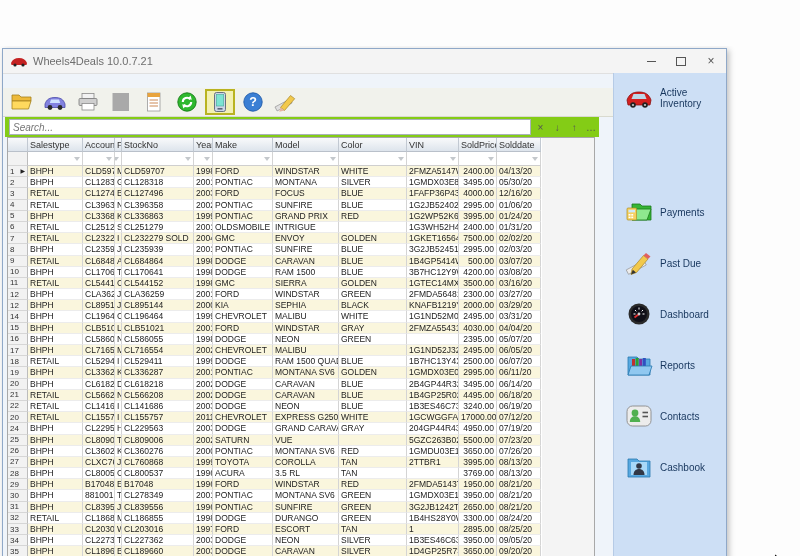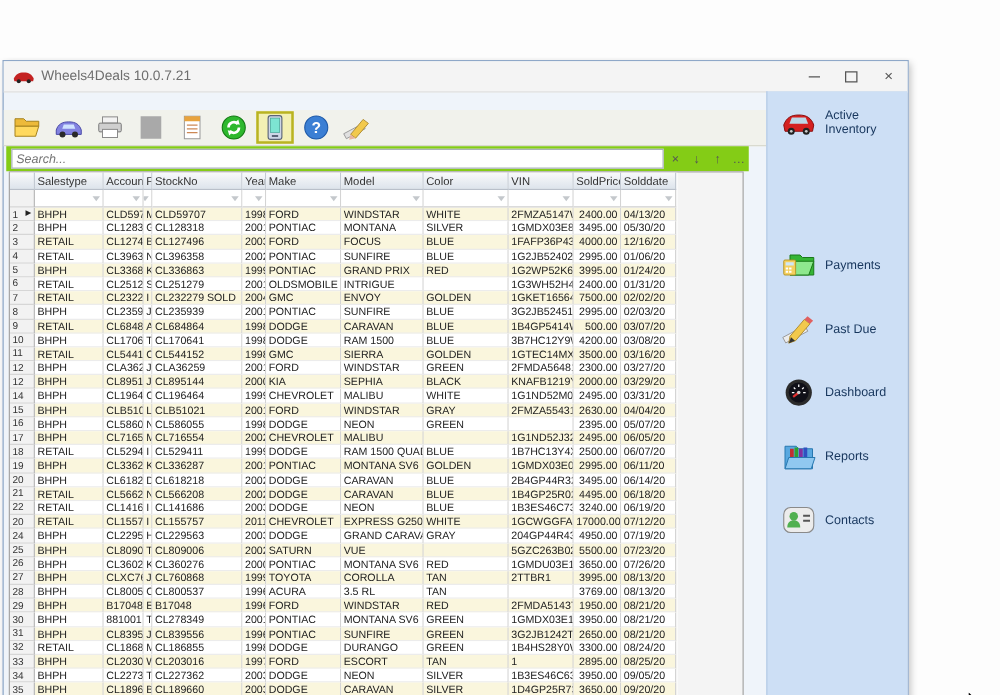--- a/index.html
+++ b/index.html
@@ -460,21 +460,21 @@
               </div>
               <div class="cell c1">BHPH</div>
               <div class="cell c2">CLB5102</div>
               <div class="cell c3">L</div>
               <div class="cell c4">CLB51021</div>
               <div class="cell c5">2001</div>
               <div class="cell c6">FORD</div>
               <div class="cell c7">WINDSTAR</div>
               <div class="cell c8">GRAY</div>
               <div class="cell c9">2FMZA55431BE</div>
-              <div class="cell c10">2630.00</div>
+              <div class="cell c10">4030.00</div>
               <div class="cell c11">04/04/20</div>
             </div>
             <div class="grow even">
               <div class="cell c0 rn">
                 <span>16</span>
               </div>
               <div class="cell c1">BHPH</div>
               <div class="cell c2">CL58605</div>
               <div class="cell c3">N</div>
               <div class="cell c4">CL586055</div>
@@ -896,20 +896,31 @@
           <svg viewBox="0 0 30 28">
               <rect x="3" y="4" width="24" height="20" rx="5.5" fill="#ececec" stroke="#8a8a8a" stroke-width="0.9"></rect>
               <circle cx="11" cy="11" r="3.4" fill="#50b050"></circle>
               <path d="M5.8 20c0-3.8 2.4-5.8 5.2-5.8s5.2 2 5.2 5.8z" fill="#50b050"></path>
               <line x1="18.5" y1="10.5" x2="24" y2="10.5" stroke="#555" stroke-width="1.6"></line>
               <line x1="18.5" y1="14.5" x2="24" y2="14.5" stroke="#555" stroke-width="1.6"></line>
             </svg>
         </span>
         <span class="sb-label">Contacts</span>
       </div>
+      <div class="sb-item" style="top:371px">
+        <span class="sb-icon">
+          <svg viewBox="0 0 30 28">
+              <path d="M4 6h9l2 2h11v16H4z" fill="#58a8e0" stroke="#2878b0" stroke-width="0.8"></path>
+              <rect x="7" y="9" width="16" height="13" fill="#a8d8f8"></rect>
+              <circle cx="15" cy="13" r="2.8" fill="#323846"></circle>
+              <path d="M9.5 22c0-4 2.5-6 5.5-6s5.5 2 5.5 6z" fill="#323846"></path>
+            </svg>
+        </span>
+        <span class="sb-label">Cashbook</span>
+      </div>
     </div>
 
     <div class="statusbar">
       <span class="sb-date">01/07/2020</span>
       <span class="sb-sep" style="left:70px"></span>
       <span class="sb-db">Local Database (Single User)</span>
       <span class="sb-sep" style="left:292px"></span>
       <span class="sb-progress">
           <span class="fill"></span>
         </span>

